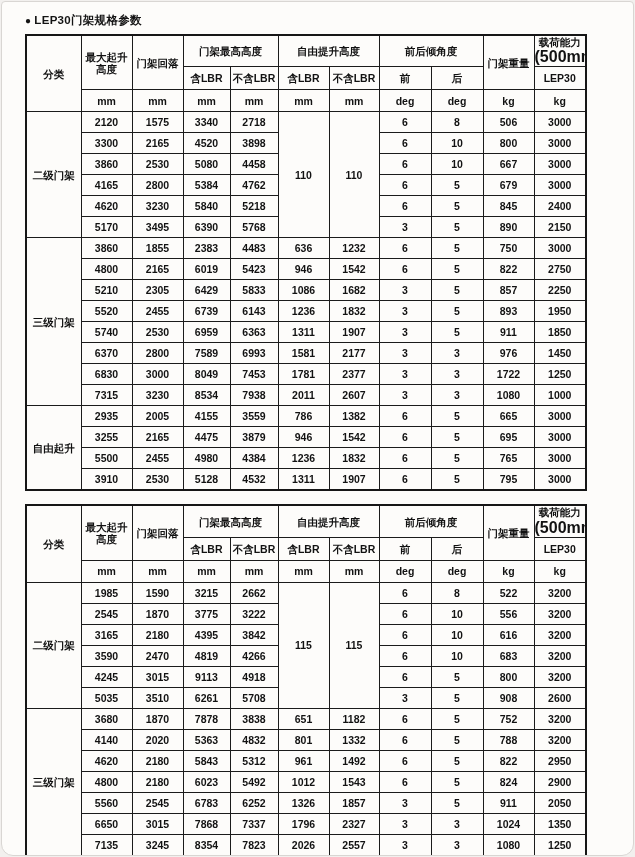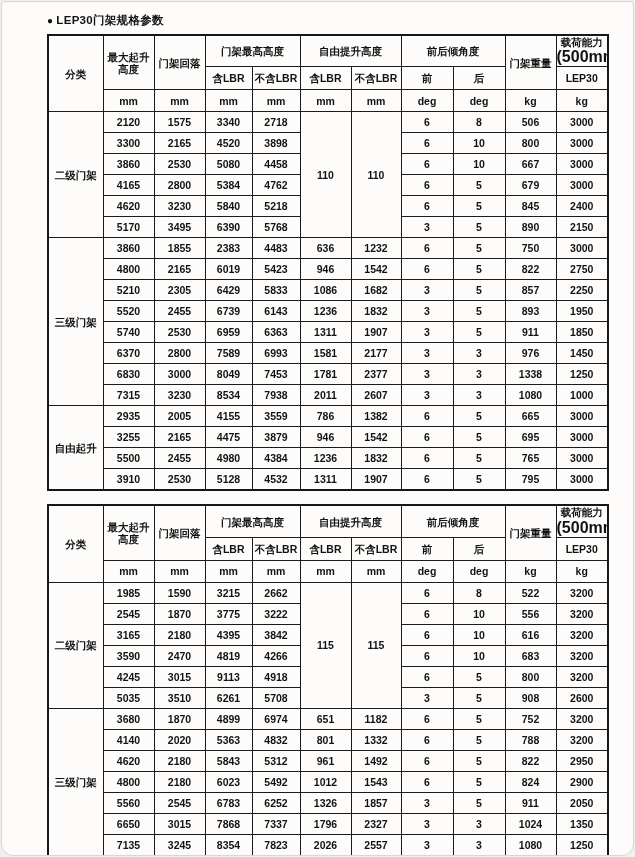--- a/index.html
+++ b/index.html
@@ -8,21 +8,21 @@
     background:#f2f0ee;
     font-family:"Liberation Sans","DejaVu Sans",sans-serif;
   }
   .page {
     box-sizing:border-box;
     width:633px; height:855px;
     margin:1px auto 0 auto;
     background:#fdfcfa;
     border:1px solid #d9d6d3;
     border-radius:4px 4px 12px 12px;
-    padding:8px 0 0 45px;
+    padding:8px 0 0 23px;
     overflow:hidden;
   }
   .spec-title {
     font-size:11.5px; font-weight:bold; color:#141414;
     margin:3px 0 6px 0; letter-spacing:0.3px;
   }
   .spec-title .bullet { font-size:10px; margin-right:3px; }
   table.spec {
     border-collapse:collapse;
     table-layout:fixed;
@@ -241,21 +241,21 @@
         </tr>
         <tr>
           <td>6830</td>
           <td>3000</td>
           <td>8049</td>
           <td>7453</td>
           <td>1781</td>
           <td>2377</td>
           <td>3</td>
           <td>3</td>
-          <td>1338</td>
+          <td>1722</td>
           <td>1250</td>
         </tr>
         <tr>
           <td>7315</td>
           <td>3230</td>
           <td>8534</td>
           <td>7938</td>
           <td>2011</td>
           <td>2607</td>
           <td>3</td>
@@ -428,22 +428,22 @@
           <td>5</td>
           <td>908</td>
           <td>2600</td>
         </tr>
       </tbody>
       <tbody>
         <tr>
           <td rowspan="7" class="cat">三级门架</td>
           <td>3680</td>
           <td>1870</td>
-          <td>4899</td>
-          <td>6974</td>
+          <td>7878</td>
+          <td>3838</td>
           <td>651</td>
           <td>1182</td>
           <td>6</td>
           <td>5</td>
           <td>752</td>
           <td>3200</td>
         </tr>
         <tr>
           <td>4140</td>
           <td>2020</td>

